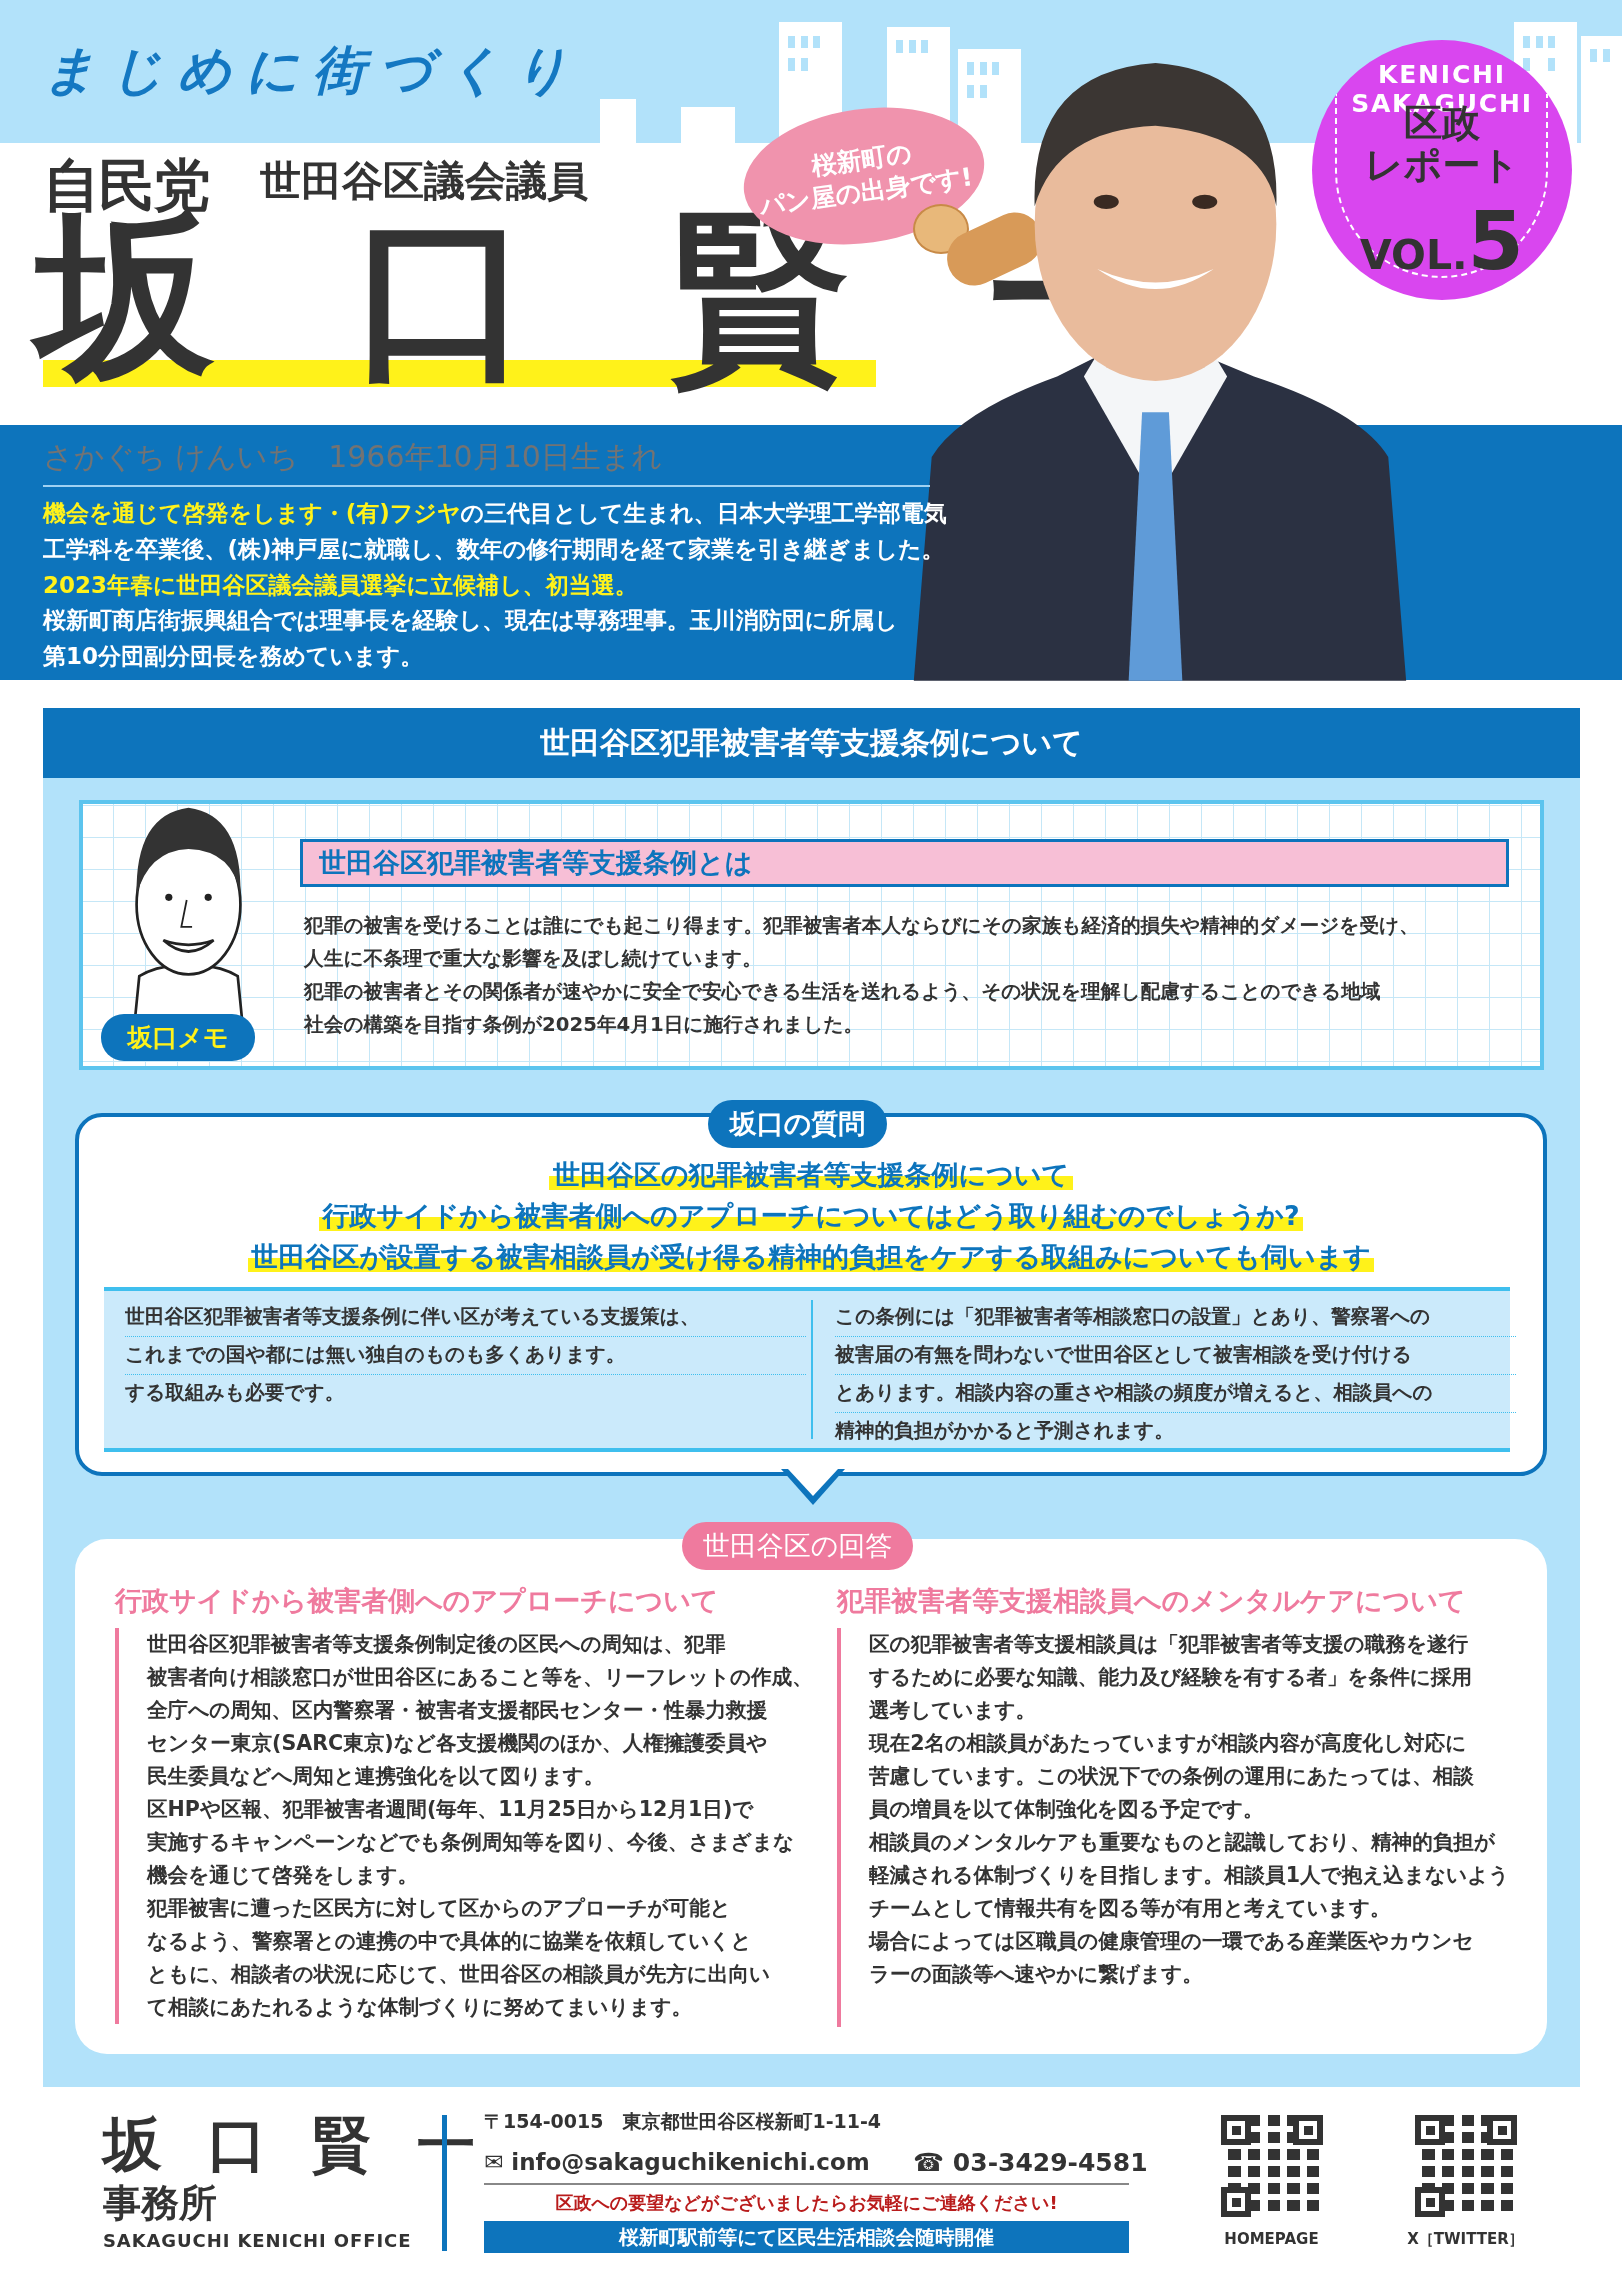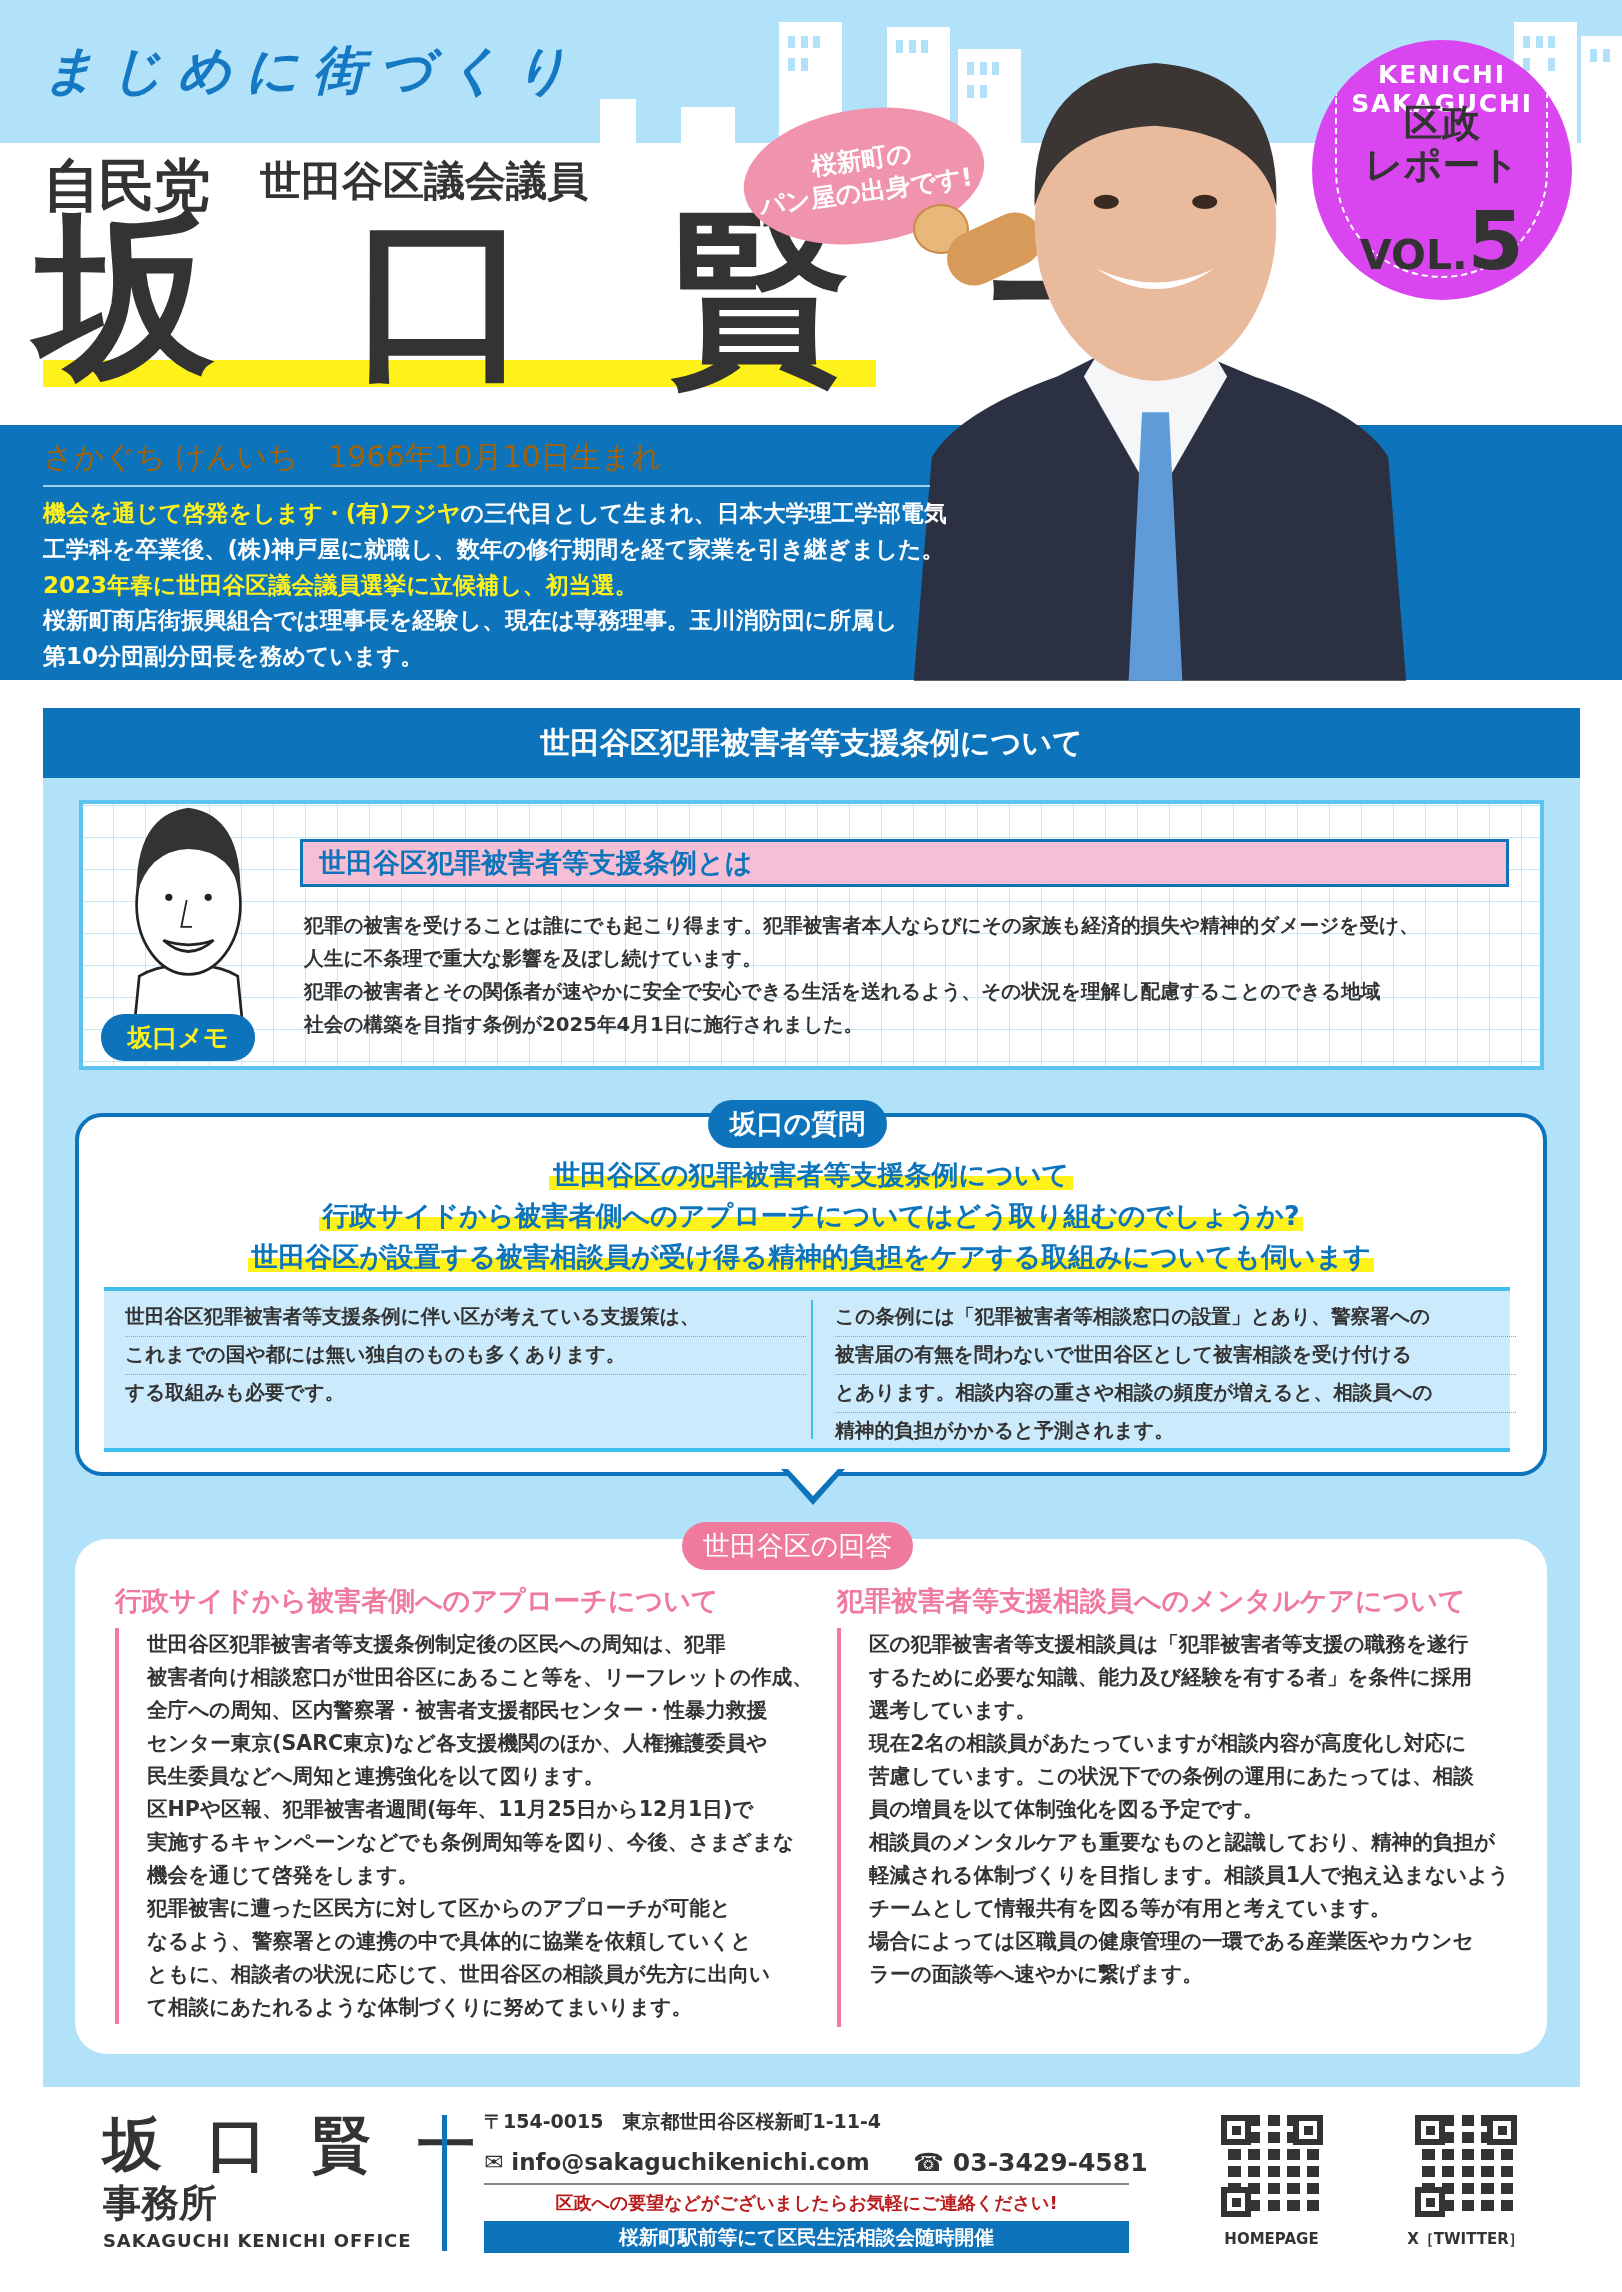--- a/index.html
+++ b/index.html
@@ -21,21 +21,21 @@
 
 #photo{left:878px;top:36px;width:555px;height:645px;overflow:hidden}
 #badge{left:1312px;top:40px;width:260px;height:260px;border-radius:50%;background:#d946ef;color:#333;text-align:center}
 #badge .arc{position:absolute;top:19.7px;left:0;width:100%;font-size:25px;font-weight:bold;color:#fff;letter-spacing:1.8px}
 #badge .inner{position:absolute;left:23px;top:54px;width:213px;height:184px;border:2.7px dashed #fff;border-top:none;border-radius:0 0 107px 107px}
 #badge .l1{position:absolute;top:63px;width:100%;font-size:38px;font-weight:bold;line-height:1.1}
 #badge .vol{position:absolute;top:154px;width:100%;font-size:41px;font-weight:900}
 #badge .vol b{font-size:81px}
 
 #bio{left:0;top:425px;width:1623px;height:255px;background:#0d74bc}
-#bio-head{left:43px;top:437px;font-size:30px;color:#a16207}
+#bio-head{left:43px;top:437px;font-size:30px;color:#737373}
 #bio-rule{left:43px;top:485px;width:887px;height:1.8px;background:#9fd1f2}
 .bioline{position:absolute;left:43px;font-size:23px;color:#fff;font-weight:bold;white-space:nowrap}
 .bioline .y{color:#fff21a}
 
 #section{left:43px;top:708px;width:1537px;height:1379px;background:#b2e2fa}
 #sec-title{left:43px;top:708px;width:1537px;height:70px;background:#0d74bc;color:#fff;font-size:30px;font-weight:bold;display:flex;align-items:center;justify-content:center}
 
 #memo{left:79px;top:800px;width:1465px;height:270px;border:4.5px solid #5cc4ee;background-color:#fff;
 background-image:linear-gradient(90deg,transparent 29.6px,#c5e7f7 29.6px,#c5e7f7 31px,transparent 31px),linear-gradient(0deg,transparent 29.6px,#c5e7f7 29.6px,#c5e7f7 31px,transparent 31px);background-size:32px 32px}
 #memo-face{left:99px;top:797px;width:179px;height:224px}

